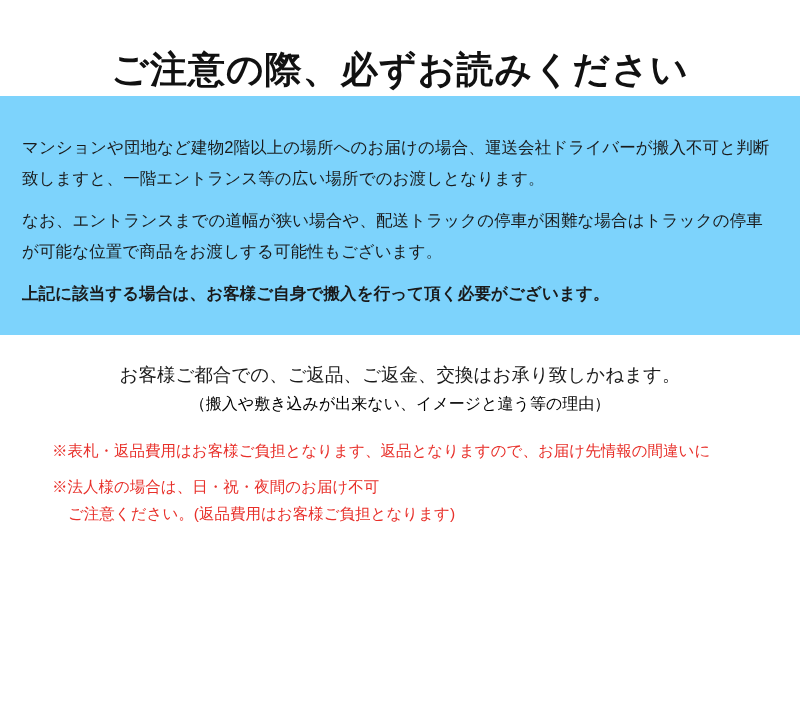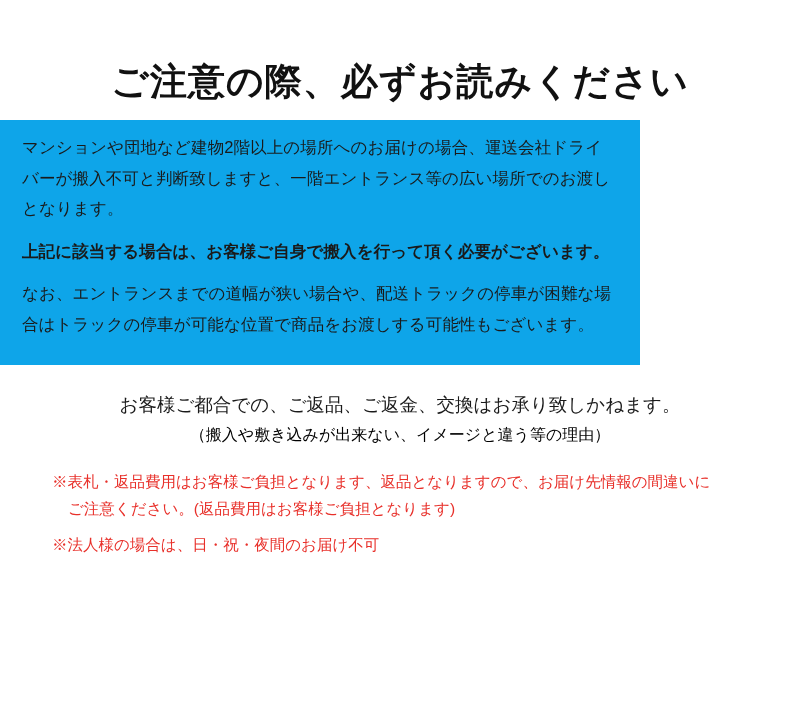--- a/index.html
+++ b/index.html
@@ -16,21 +16,21 @@
   }
   .page {
     position: relative;
     width: 800px;
     height: 704px;
     box-sizing: border-box;
   }
 
   
   .main-title {
-    margin: 16px;
+    margin: 4px;
     padding-top: 44px;
     text-align: center;
     font-size: 37px;
     font-weight: 700;
     letter-spacing: 1px;
     color: #111111;
     line-height: 1.2;
   }
 
   
@@ -58,24 +58,24 @@
     font-weight: 600;
     letter-spacing: 1.5px;
     border-radius: 9px 9px 0 0;
     padding: 9px 44px 10px 44px;
     text-align: center;
     line-height: 1.3;
   }
 
   
   .notice-block {
-    background: #0ea5e9;
-    padding: 12px 22px 26px 22px;
+    background: #7dd3fc;
+    padding: 36px 22px 26px 22px;
     box-sizing: border-box;
-    width: 640px;
+    width: 800px;
   }
   .notice-para {
     font-size: 16.5px;
     line-height: 1.85;
     color: #1a1a1a;
     letter-spacing: 0.1px;
   }
   .notice-para + .notice-para {
     margin-top: 12px;
   }
@@ -123,28 +123,28 @@
 <body>
 
 <div class="page">
 
   <h1 class="main-title">ご注意の際、必ずお読みください</h1>
 
 
 
   <div class="notice-block">
     <div class="notice-para">マンションや団地など建物2階以上の場所へのお届けの場合、運送会社ドライバーが搬入不可と判断致しますと、一階エントランス等の広い場所でのお渡しとなります。</div>
+    <div class="notice-para">なお、エントランスまでの道幅が狭い場合や、配送トラックの停車が困難な場合はトラックの停車が可能な位置で商品をお渡しする可能性もございます。</div>
     <div class="notice-para notice-strong">上記に該当する場合は、お客様ご自身で搬入を行って頂く必要がございます。</div>
-    <div class="notice-para">なお、エントランスまでの道幅が狭い場合や、配送トラックの停車が困難な場合はトラックの停車が可能な位置で商品をお渡しする可能性もございます。</div>
   </div>
 
   <div class="lower">
     <div class="lower-line-1">お客様ご都合での、ご返品、ご返金、交換はお承り致しかねます。</div>
     <div class="lower-line-2">（搬入や敷き込みが出来ない、イメージと違う等の理由）</div>
   </div>
 
   <div class="red-block">
     <div class="red-line">※表札・返品費用はお客様ご負担となります、返品となりますので、お届け先情報の間違いに</div>
+    <div class="red-line spaced">※法人様の場合は、日・祝・夜間のお届け不可</div>
     <div class="red-line red-indent">ご注意ください。(返品費用はお客様ご負担となります)</div>
-    <div class="red-line spaced">※法人様の場合は、日・祝・夜間のお届け不可</div>
   </div>
 
 </div>
 
 </body></html>

